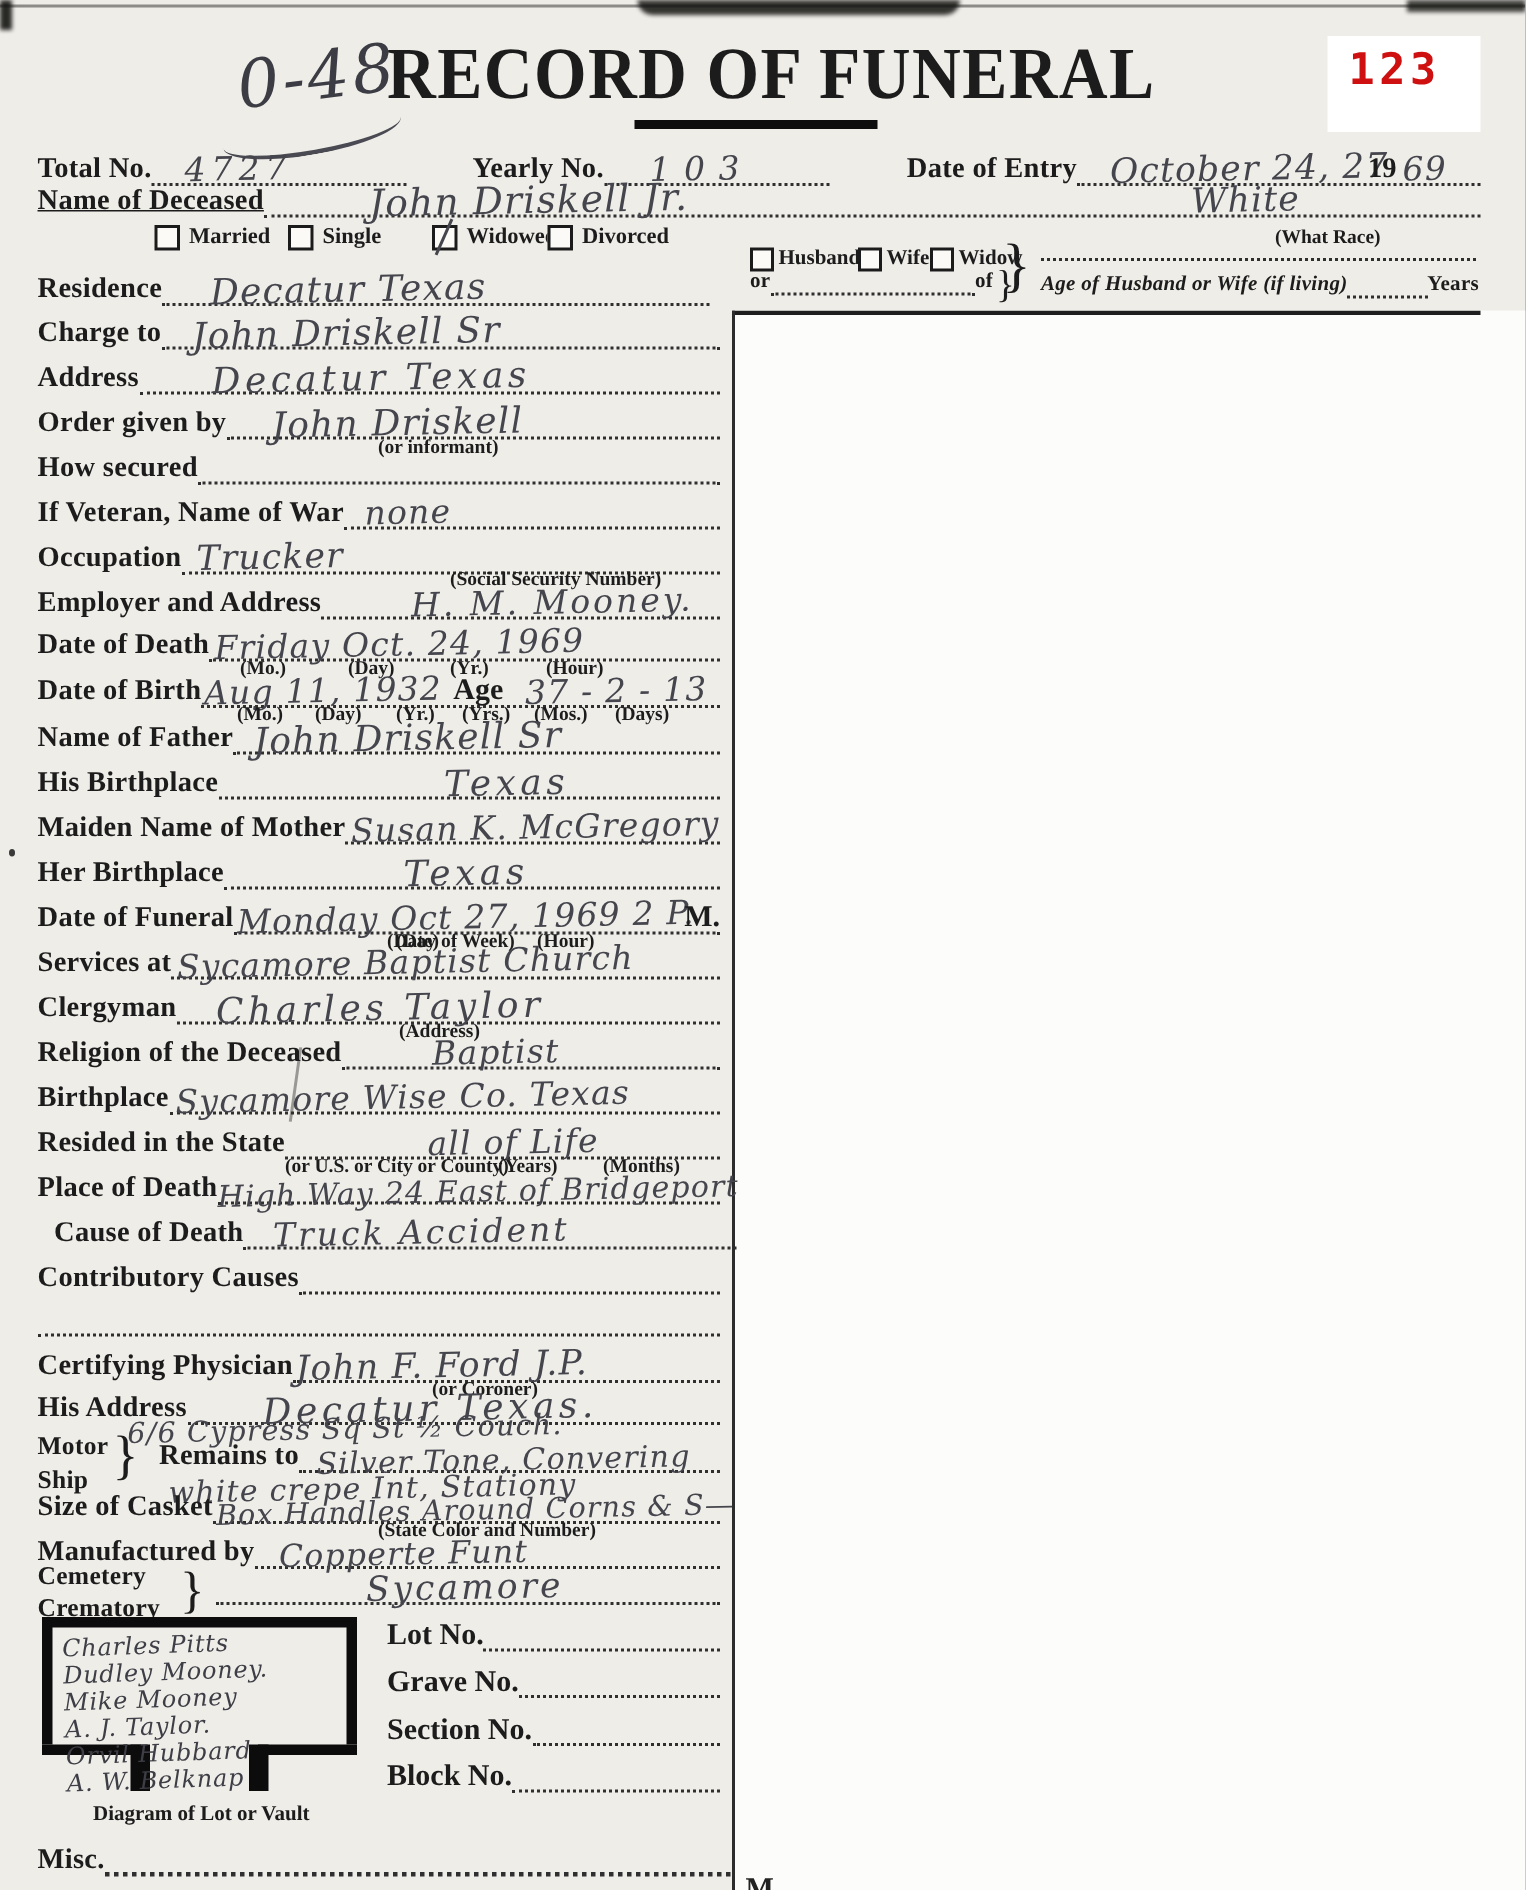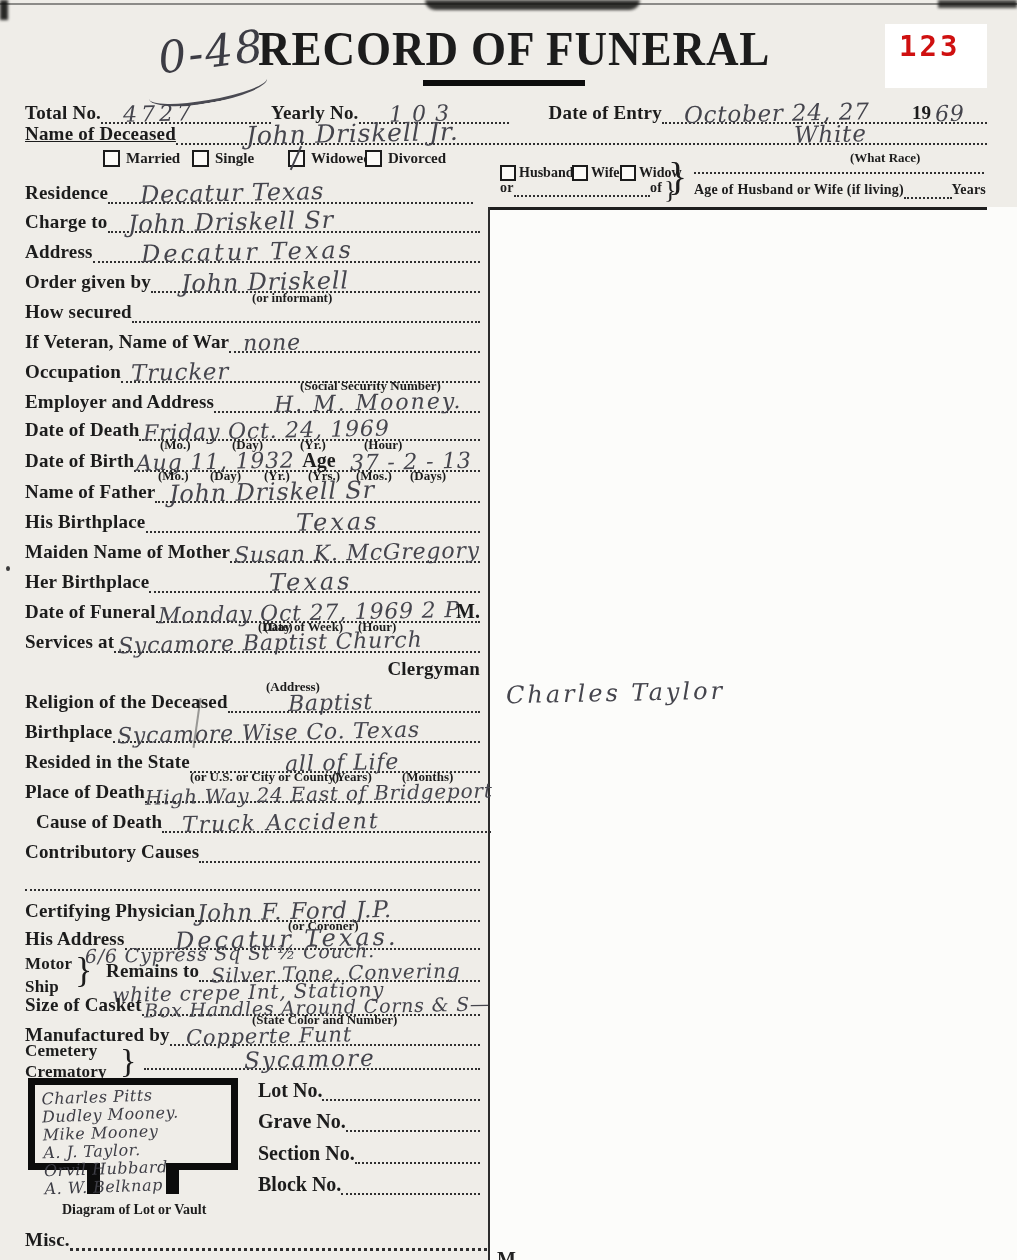--- a/index.html
+++ b/index.html
@@ -75,25 +75,25 @@
   <div class="title-underline"></div>
   <div class="stamp-patch">
     <span class="stamp">123</span>
   </div>
 
   <div class="r" style="left:25px;top:100px;width:962px;">
     <span class="lbl">Total No.</span>
     <span class="ln" style="max-width:170px;">
       <span class="hw" style="left:22px;font-size:22px;letter-spacing:4px;">4727</span>
     </span>
-    <span class="lbl" style="">Yearly No.</span>
+    <span class="lbl" style="margin-left:44px;">Yearly No.</span>
     <span class="ln" style="max-width:150px;">
       <span class="hw" style="left:30px;font-size:22px;letter-spacing:9px;">103</span>
     </span>
-    <span class="lbl" style="margin-left:40px;">Date of Entry</span>
+    <span class="lbl" style="margin-left:52px;">Date of Entry</span>
     <span class="ln">
       <span class="hw" style="left:22px;font-size:23px;">October 24, 27</span>
       <span class="printed" style="right:56px;">19</span>
       <span class="hw" style="left:auto;right:22px;font-size:22px;">69</span>
     </span>
   </div>
 
   <div class="r" style="left:25px;top:121px;width:962px;text-decoration:underline;">
     <span class="lbl">Name of Deceased</span>
     <span class="ln">
@@ -138,21 +138,21 @@
   <div class="r" style="left:694px;top:150px;width:290px;">
     <span class="ln"></span>
   </div>
   <div class="r" style="left:500px;top:179px;width:162px;">
     <span class="lbl" style="font-size:14px;">or</span>
     <span class="ln" style="height:16px;"></span>
     <span class="lbl" style="font-size:14px;">of</span>
   </div>
   <span class="brace" style="left:664px;top:177px;font-size:26px;">}</span>
   <div class="r" style="left:694px;top:183px;width:292px;">
-    <span class="lbl" style="font-size:14px;">Age of Husband or Wife (if living)</span>
+    <span class="lbl" style="font-size:14px;font-style:italic;">Age of Husband or Wife (if living)</span>
     <span class="ln" style="height:14px;"></span>
     <span class="lbl" style="font-size:14px;">Years</span>
   </div>
 
   <div class="r" style="left:25px;top:180px;width:448px;">
     <span class="lbl">Residence</span>
     <span class="ln">
       <span class="hw" style="left:32px;font-size:24px;">Decatur Texas</span>
     </span>
   </div>
@@ -276,21 +276,21 @@
   <span class="sub" style="left:264px;top:620px;">(Day of Week)</span>
   <span class="sub" style="left:358px;top:620px;">(Hour)</span>
 
   <div class="r" style="left:25px;top:629px;width:455px;">
     <span class="lbl">Services at</span>
     <span class="ln">
       <span class="hw" style="left:4px;font-size:22px;">Sycamore Baptist Church</span>
     </span>
   </div>
 
-  <div class="r" style="left:25px;top:659px;width:455px;flex-direction:column;">
+  <div class="r" style="left:25px;top:659px;width:455px;">
     <span class="lbl">Clergyman</span>
     <span class="ln">
       <span class="hw" style="left:26px;font-size:24px;letter-spacing:3px;">Charles Taylor</span>
     </span>
   </div>
   <span class="sub" style="left:266px;top:680px;">(Address)</span>
 
   <div class="r" style="left:25px;top:689px;width:455px;">
     <span class="lbl">Religion of the Deceased</span>
     <span class="ln">

